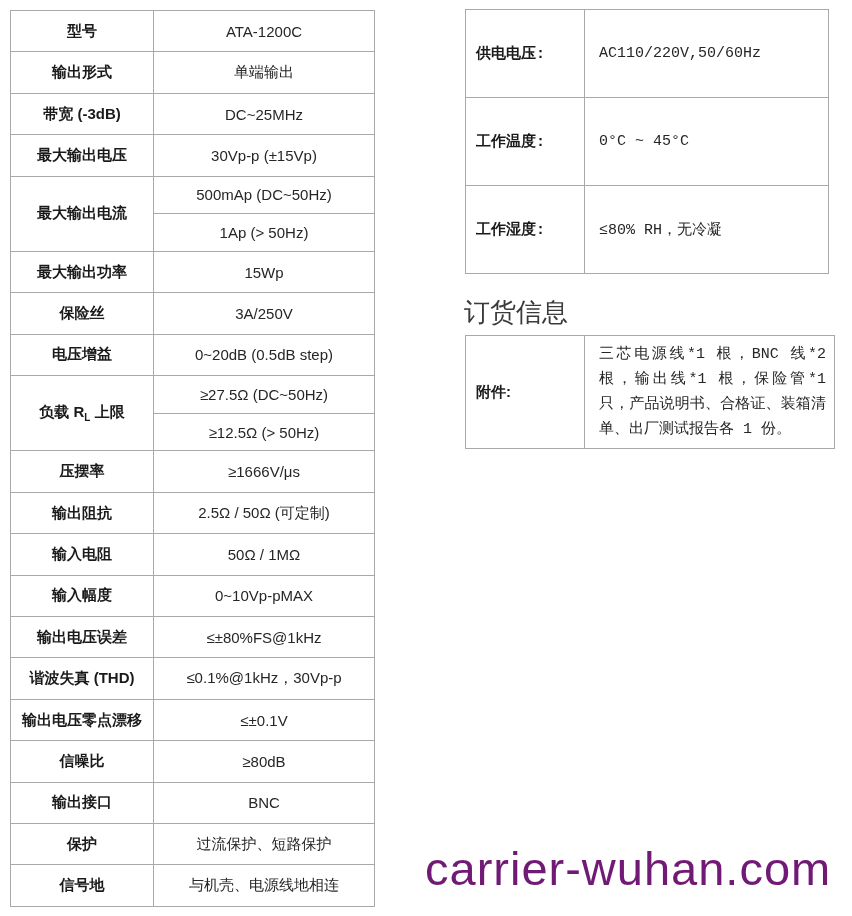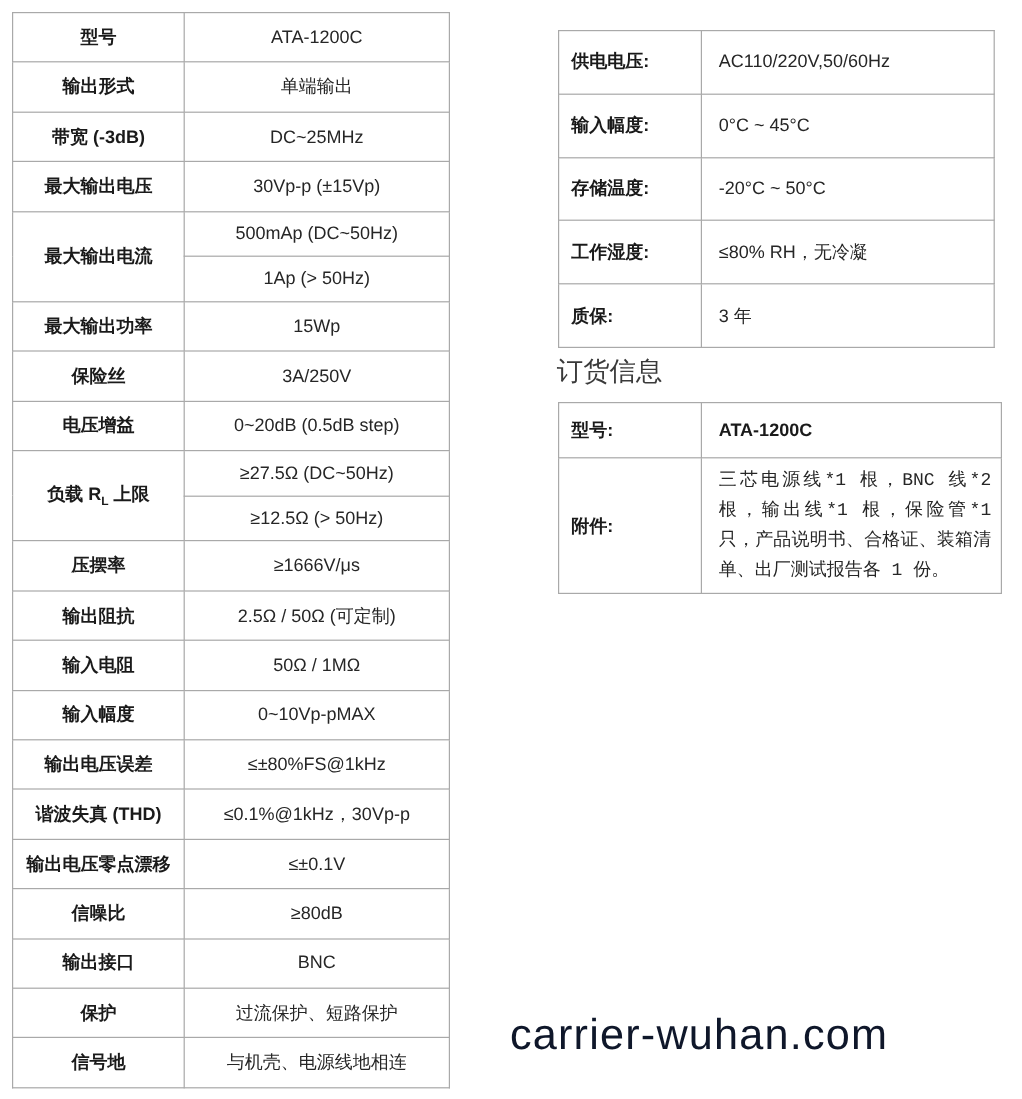--- a/index.html
+++ b/index.html
@@ -9,38 +9,38 @@
   table{border-collapse:collapse;table-layout:fixed;}
   td{border:1px solid #a9a9a9;font-size:15px;color:#262626;vertical-align:middle;overflow:hidden;}
 
   
   .left-table{position:absolute;left:10px;top:10px;width:365px;height:897px;}
   .left-table td{text-align:center;}
   .left-table td.lbl{width:140px;font-weight:bold;color:#1a1a1a;margin-top:12px;}
   .left-table sub{font-size:10px;}
 
   
-  .env-table{position:absolute;left:465px;top:25px;width:364px;height:265px;}
+  .env-table{position:absolute;left:465px;top:9px;width:364px;height:265px;font-family:Liberation Mono, monospace;}
   .env-table td.lbl{width:107px;font-weight:bold;color:#1a1a1a;padding-left:10px;}
   .env-table td.val{padding-left:14px;}
 
   
-  .order-heading{position:absolute;left:464px;top:295px;font-size:22px;font-weight:500;color:#3a3a3a;}
+  .order-heading{position:absolute;left:464px;top:295px;font-size:26px;font-weight:500;color:#3a3a3a;}
   .order-table{position:absolute;left:465px;top:335px;width:370px;}
   .order-table td.lbl{width:107px;font-weight:bold;color:#1a1a1a;padding-left:10px;}
   .order-table td.val{padding-left:14px;padding-right:8px;}
   .order-table tr.r1 td{height:43px;}
   .order-table tr.r2 td{height:43px;}
   .order-table tr.r3 td{height:79px;}
   .order-table td.v-bold{font-weight:bold;color:#1a1a1a;}
   .order-table td.multiline{line-height:25px;padding-top:6px;padding-bottom:6px;text-align:justify;font-family:Liberation Mono, monospace;}
 
   
-  .watermark{position:absolute;left:425px;top:841px;font-size:36px;letter-spacing:1px;
-             color:#0f172a;white-space:nowrap;}
+  .watermark{position:absolute;left:425px;top:841px;font-size:47px;letter-spacing:1px;
+             color:#701a75;white-space:nowrap;}
 </style>
 </head>
 <body>
 
 <div id="canvas">
 
   <table class="left-table">
     <tbody>
       <tr>
           <td class="lbl">型号</td>
@@ -131,46 +131,34 @@
     </tbody>
   </table>
 
   <table class="env-table">
     <tbody>
       <tr>
           <td class="lbl">供电电压:</td>
           <td class="val">AC110/220V,50/60Hz</td>
         </tr>
       <tr>
-          <td class="lbl">输入幅度:</td>
+          <td class="lbl">工作温度:</td>
           <td class="val">0°C ~ 45°C</td>
-        </tr>
-      <tr>
-          <td class="lbl">存储温度:</td>
-          <td class="val">-20°C ~ 50°C</td>
         </tr>
       <tr>
           <td class="lbl">工作湿度:</td>
           <td class="val">≤80% RH，无冷凝</td>
-        </tr>
-      <tr>
-          <td class="lbl">质保:</td>
-          <td class="val">3 年</td>
         </tr>
     </tbody>
   </table>
 
   <div class="order-heading">订货信息</div>
 
   <table class="order-table">
     <tbody>
-      <tr class="r1">
-          <td class="lbl">型号:</td>
-          <td class="val v-bold">ATA-1200C</td>
-        </tr>
       <tr class="r3">
           <td class="lbl">附件:</td>
           <td class="val multiline">三芯电源线*1 根，BNC 线*2 根，输出线*1 根，保险管*1 只，产品说明书、合格证、装箱清单、出厂测试报告各 1 份。</td>
         </tr>
     </tbody>
   </table>
 
   <div class="watermark">carrier-wuhan.com</div>
 
 </div>

